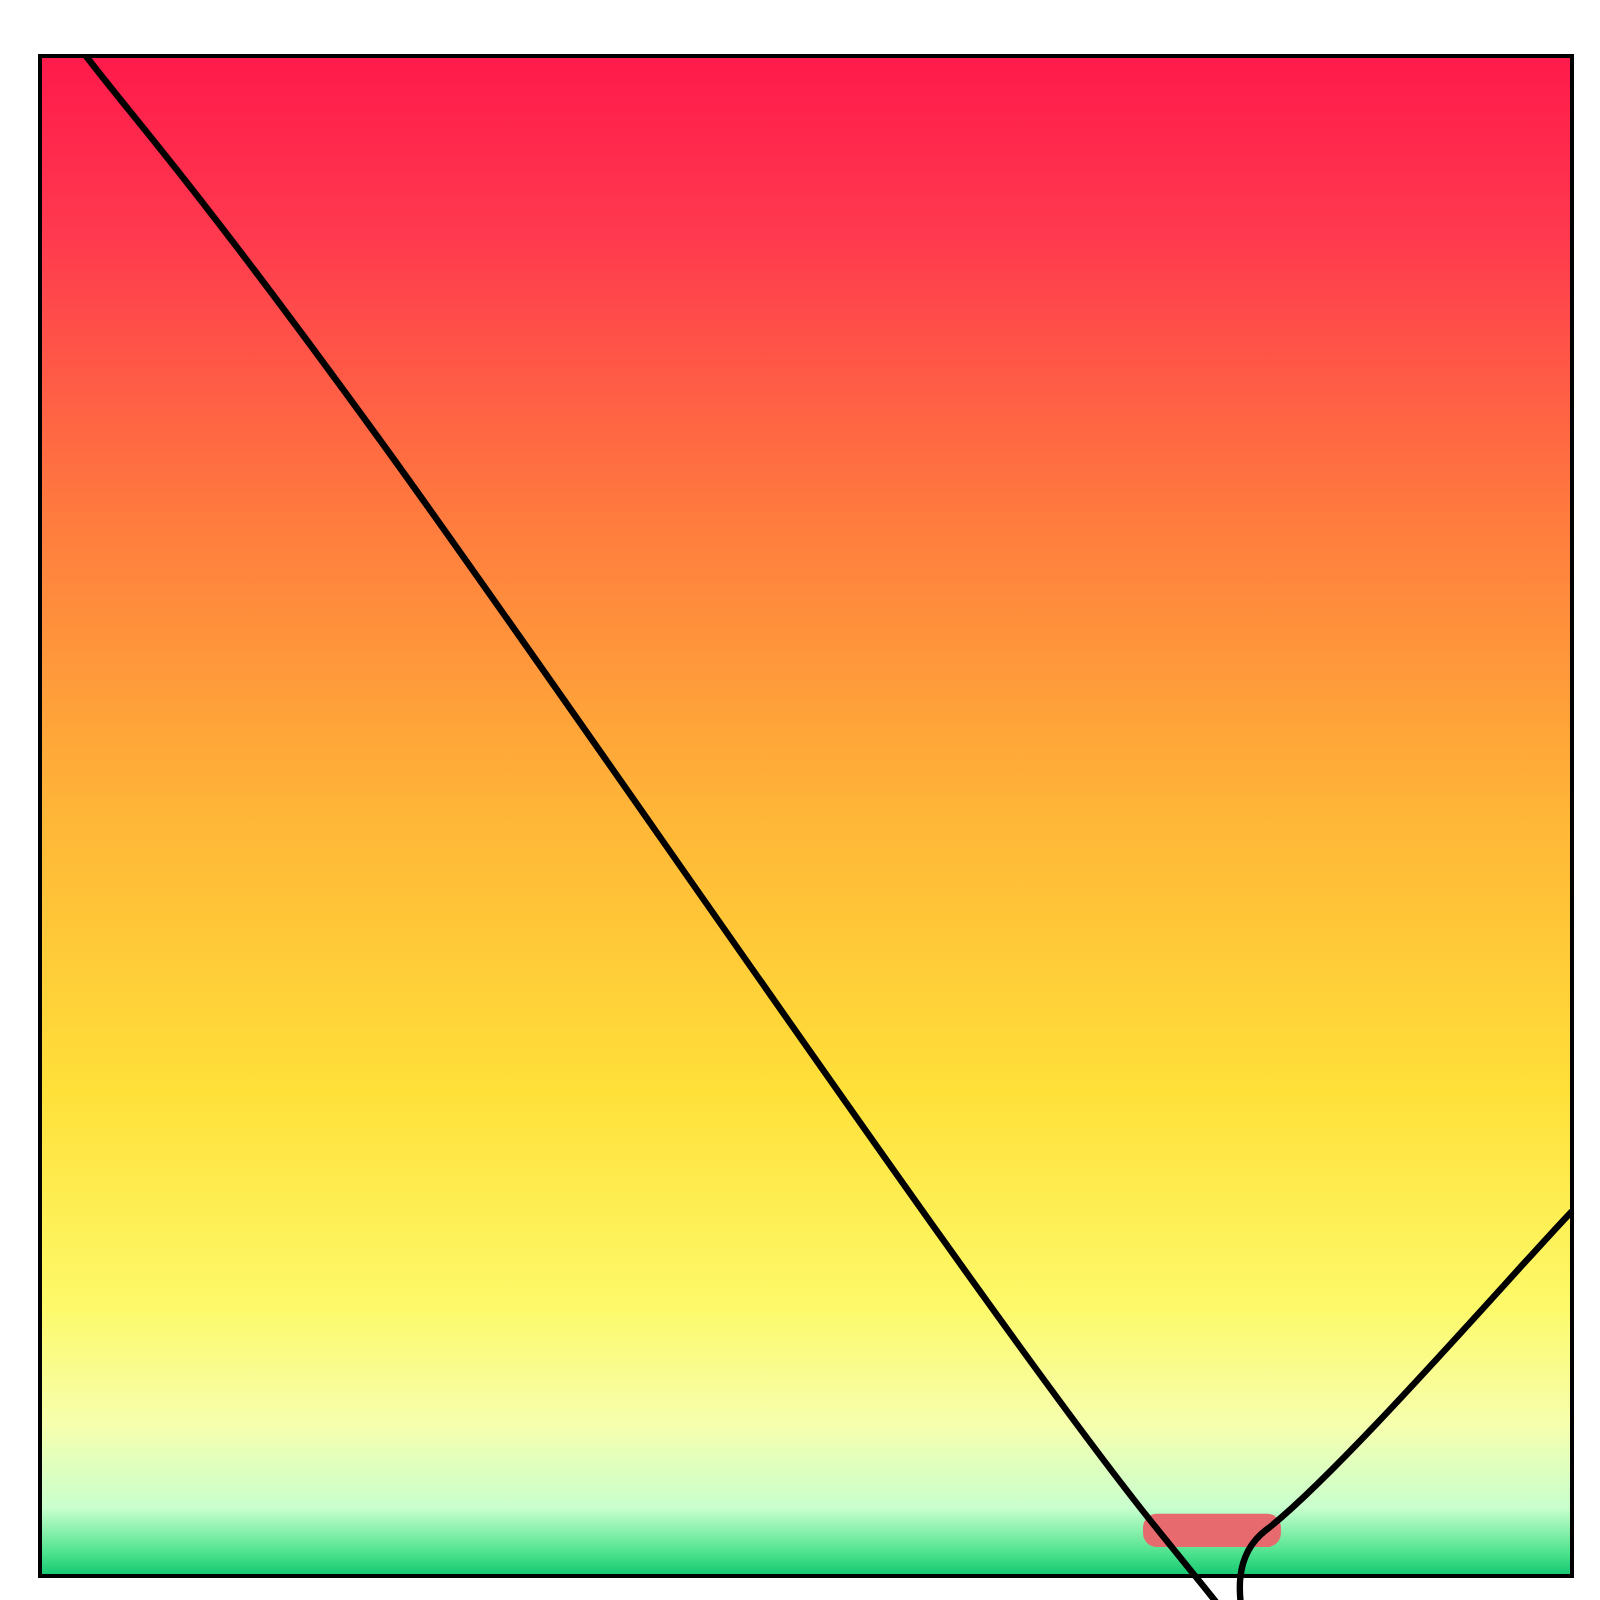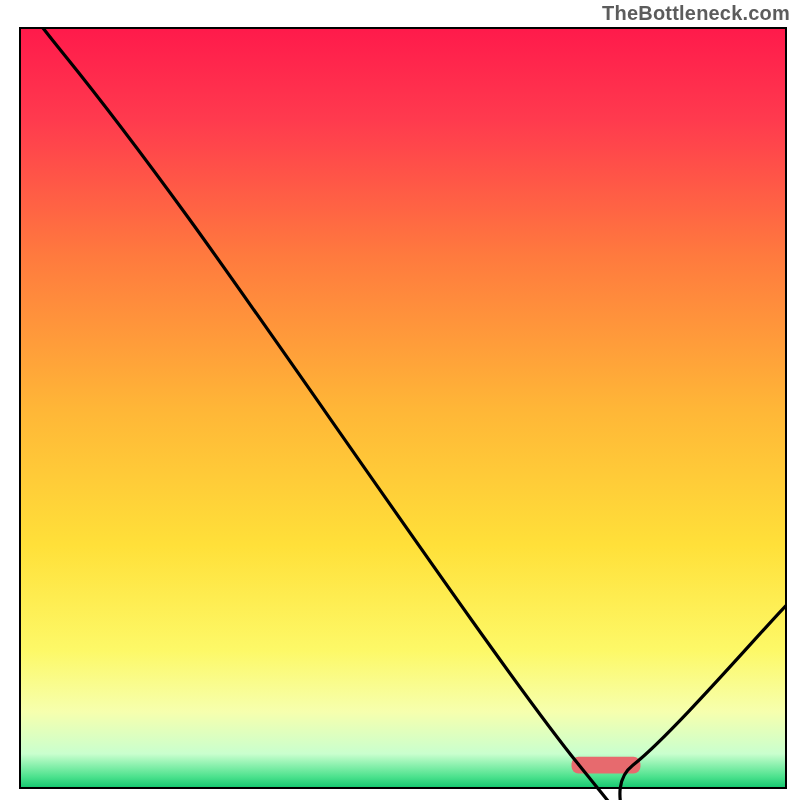--- a/index.html
+++ b/index.html
@@ -29,21 +29,20 @@
   svg {
     position: absolute;
     left: 0;
     top: 0;
   }
 </style>
 </head>
 <body>
 
 <div class="stage">
-  <div class="watermark">TheBottleneck.com</div>
 
   <svg id="plot" width="800" height="800">
     <defs>
       <linearGradient id="bg-grad" x1="0" y1="0" x2="0" y2="1">
           <stop offset="0%" stop-color="#ff1a4b"></stop>
           <stop offset="12%" stop-color="#ff3a4e"></stop>
           <stop offset="30%" stop-color="#ff7a3e"></stop>
           <stop offset="50%" stop-color="#ffb637"></stop>
           <stop offset="68%" stop-color="#ffe039"></stop>
           <stop offset="82%" stop-color="#fdf968"></stop>

